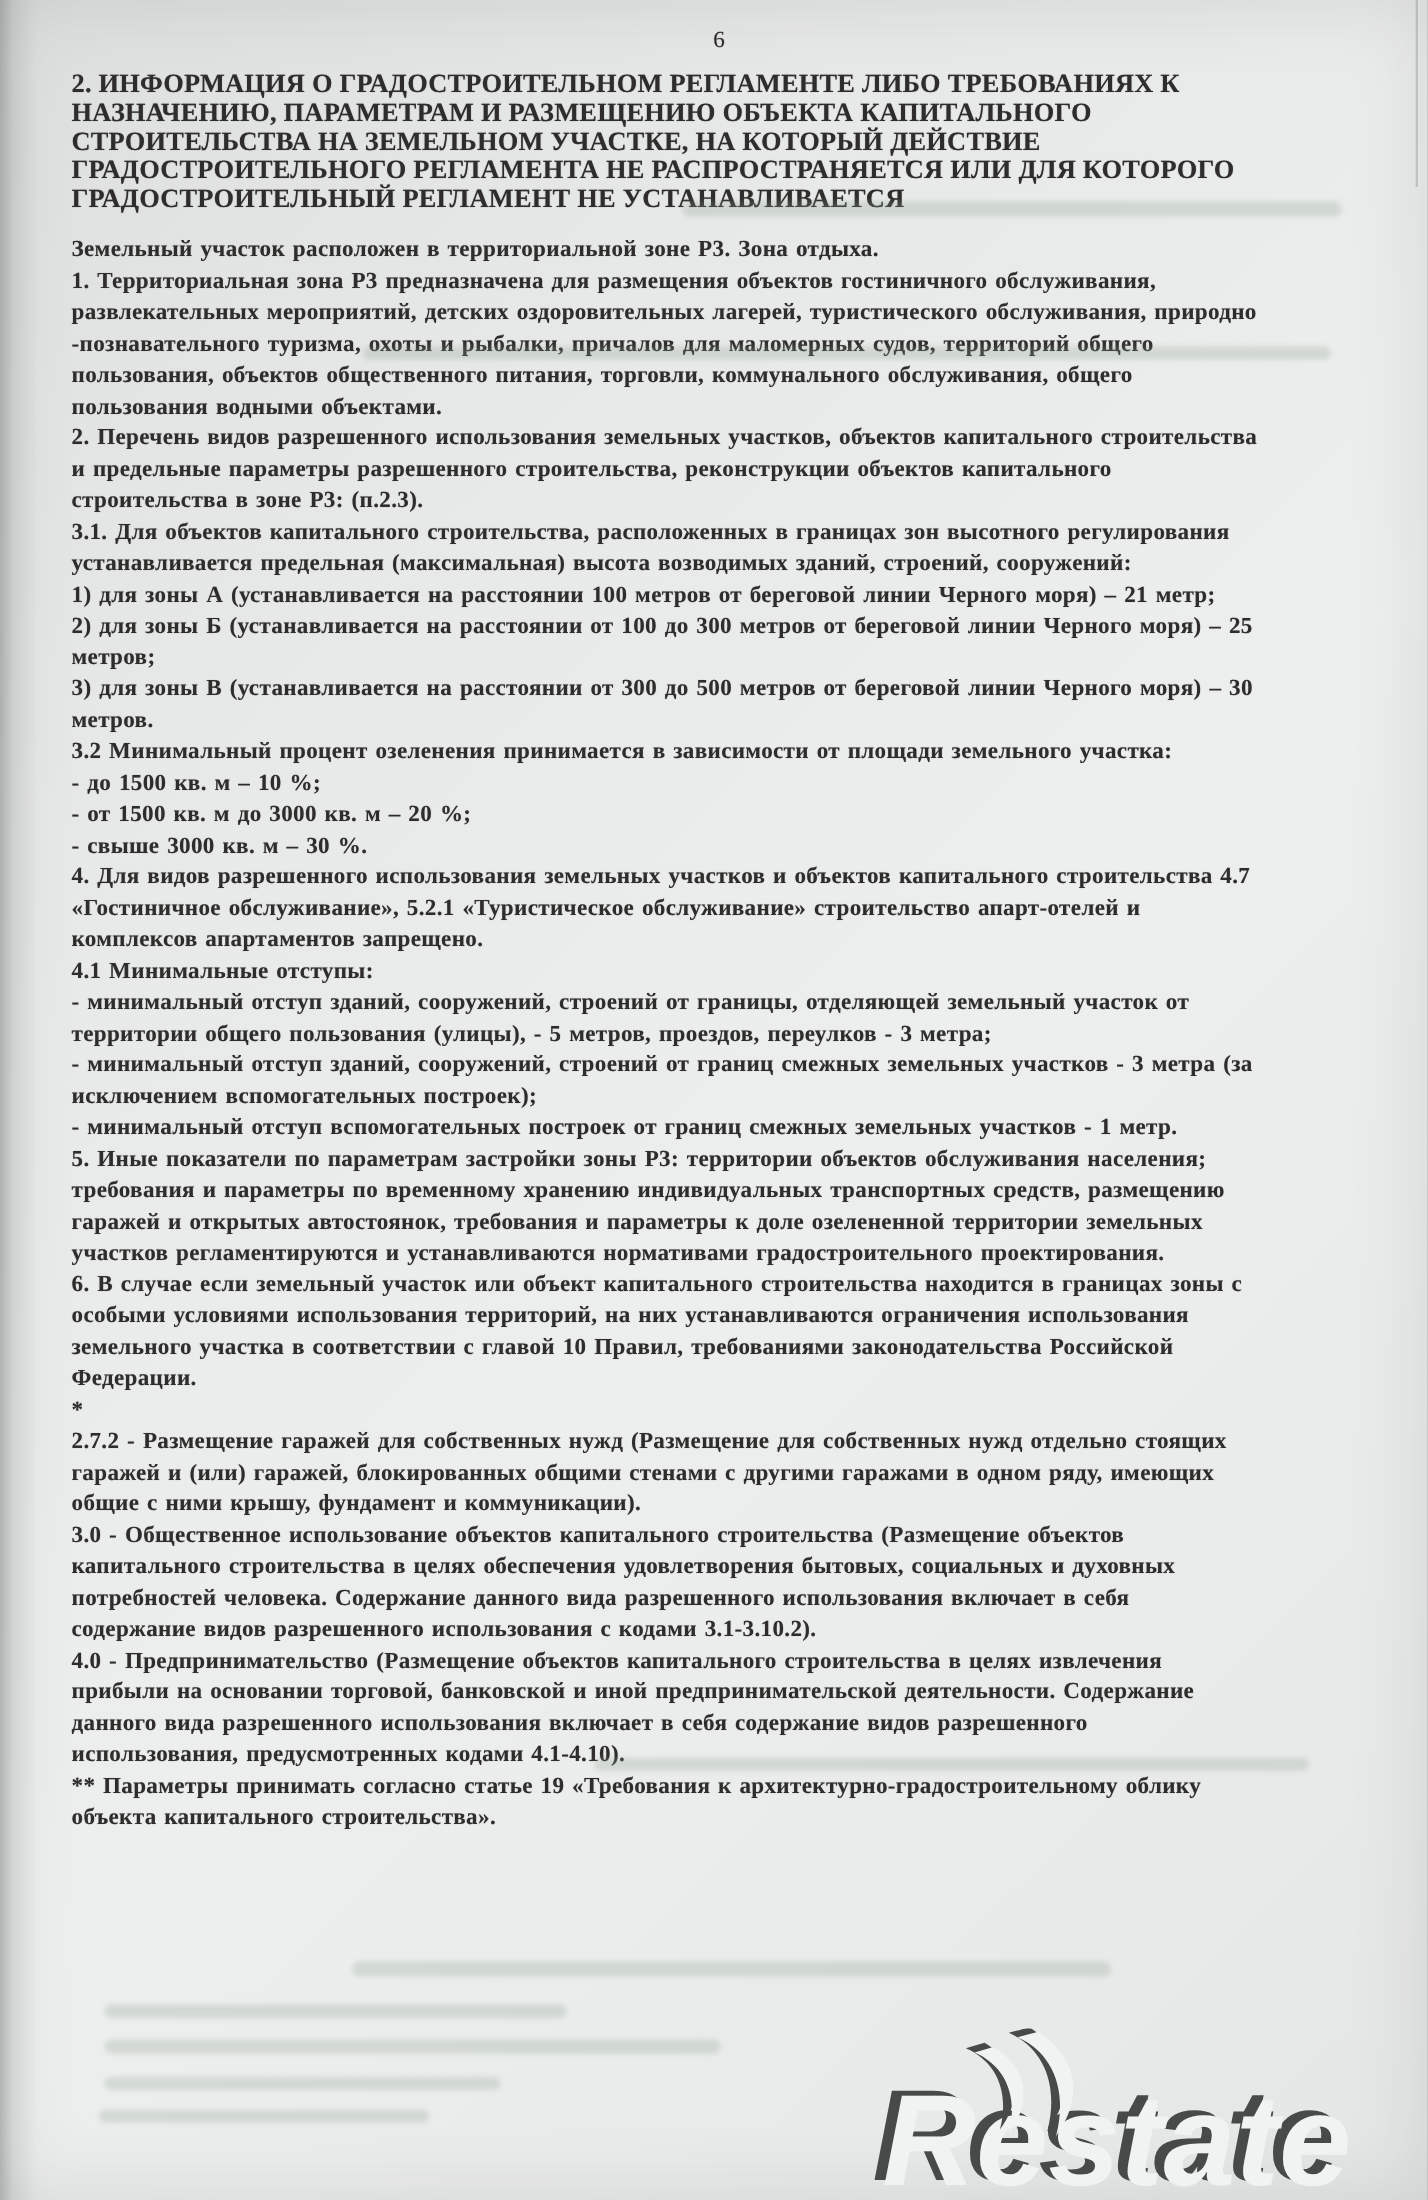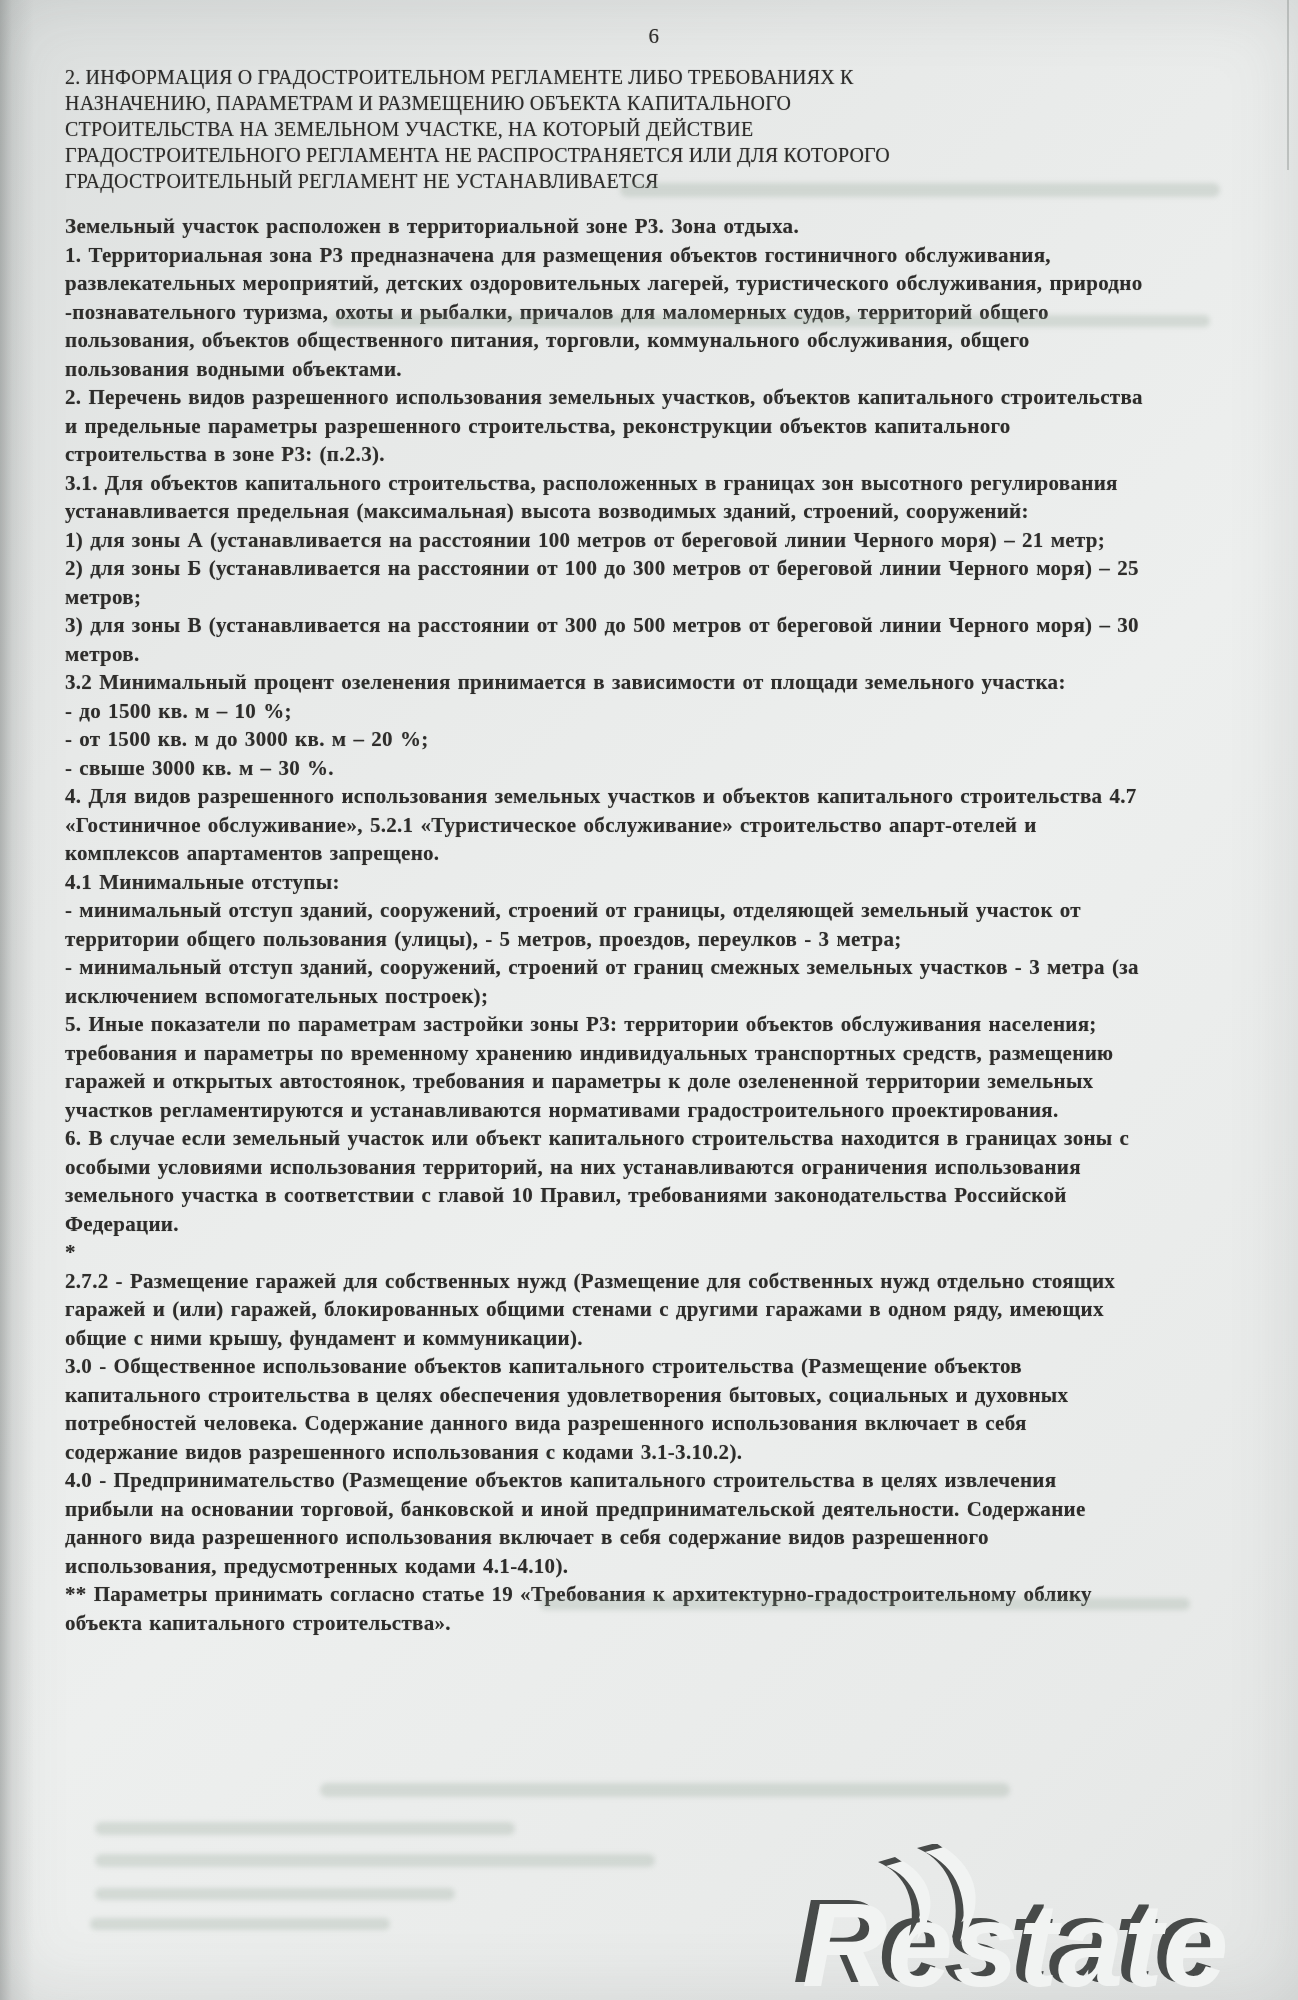--- a/index.html
+++ b/index.html
@@ -29,22 +29,22 @@
     padding:24px 55px 0 65px;
   }
   .page-number{
     text-align:center;
     font-size:21px;line-height:24px;
     letter-spacing:.5px;
     text-shadow:0 0 1px rgba(46,45,43,.4);
   }
   .doc-heading{
     margin:16px 0 0 0;
-    font-weight:normal;
-    font-size:20px;line-height:26px;
+    font-weight:bold;
+    font-size:24px;line-height:26px;
     letter-spacing:.2px;
     white-space:pre-line;
     text-shadow:0 0 1px rgba(30,30,30,.45);
   }
   .doc-body{margin-top:18px;}
   .para{
     margin:0;
     font-size:21px;line-height:28.5px;
     letter-spacing:.3px;word-spacing:1.5px;
     white-space:pre-line;
@@ -110,20 +110,21 @@
       <p class="para">- от 1500 кв. м до 3000 кв. м – 20 %;</p>
       <p class="para">- свыше 3000 кв. м – 30 %.</p>
       <p class="para">4. Для видов разрешенного использования земельных участков и объектов капитального строительства 4.7
 «Гостиничное обслуживание», 5.2.1 «Туристическое обслуживание» строительство апарт-отелей и
 комплексов апартаментов запрещено.</p>
       <p class="para">4.1 Минимальные отступы:</p>
       <p class="para">- минимальный отступ зданий, сооружений, строений от границы, отделяющей земельный участок от
 территории общего пользования (улицы), - 5 метров, проездов, переулков - 3 метра;</p>
       <p class="para">- минимальный отступ зданий, сооружений, строений от границ смежных земельных участков - 3 метра (за
 исключением вспомогательных построек);</p>
+      <p class="para">- минимальный отступ вспомогательных построек от границ смежных земельных участков - 1 метр.</p>
       <p class="para">5. Иные показатели по параметрам застройки зоны Р3: территории объектов обслуживания населения;
 требования и параметры по временному хранению индивидуальных транспортных средств, размещению
 гаражей и открытых автостоянок, требования и параметры к доле озелененной территории земельных
 участков регламентируются и устанавливаются нормативами градостроительного проектирования.</p>
       <p class="para">6. В случае если земельный участок или объект капитального строительства находится в границах зоны с
 особыми условиями использования территорий, на них устанавливаются ограничения использования
 земельного участка в соответствии с главой 10 Правил, требованиями законодательства Российской
 Федерации.</p>
       <p class="para">*</p>
       <p class="para">2.7.2 - Размещение гаражей для собственных нужд (Размещение для собственных нужд отдельно стоящих

